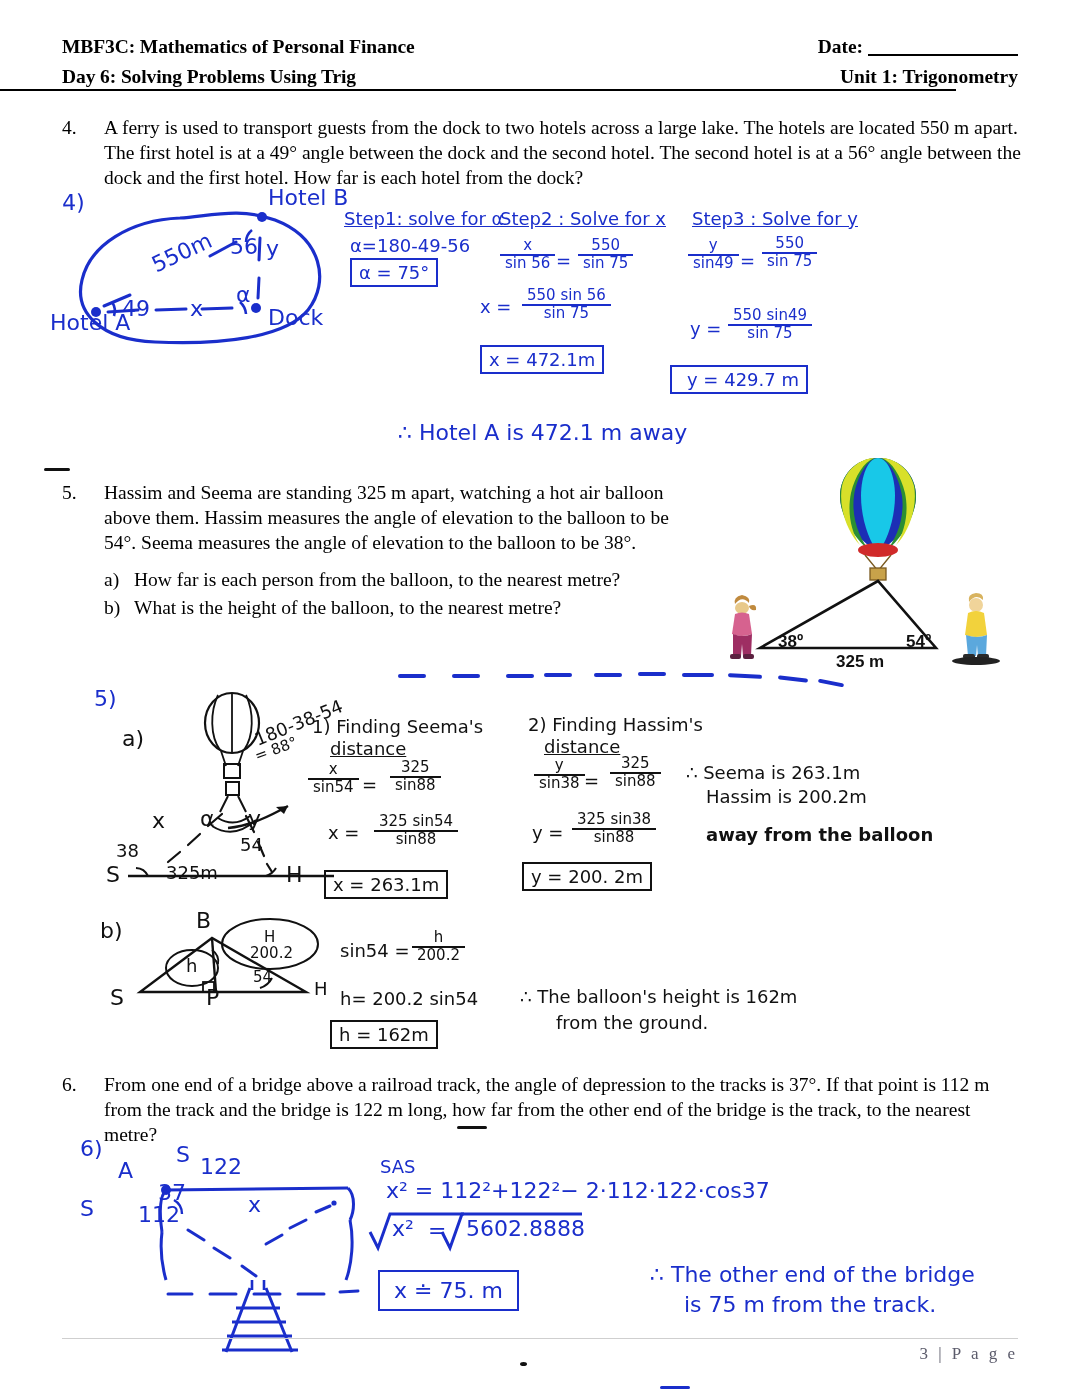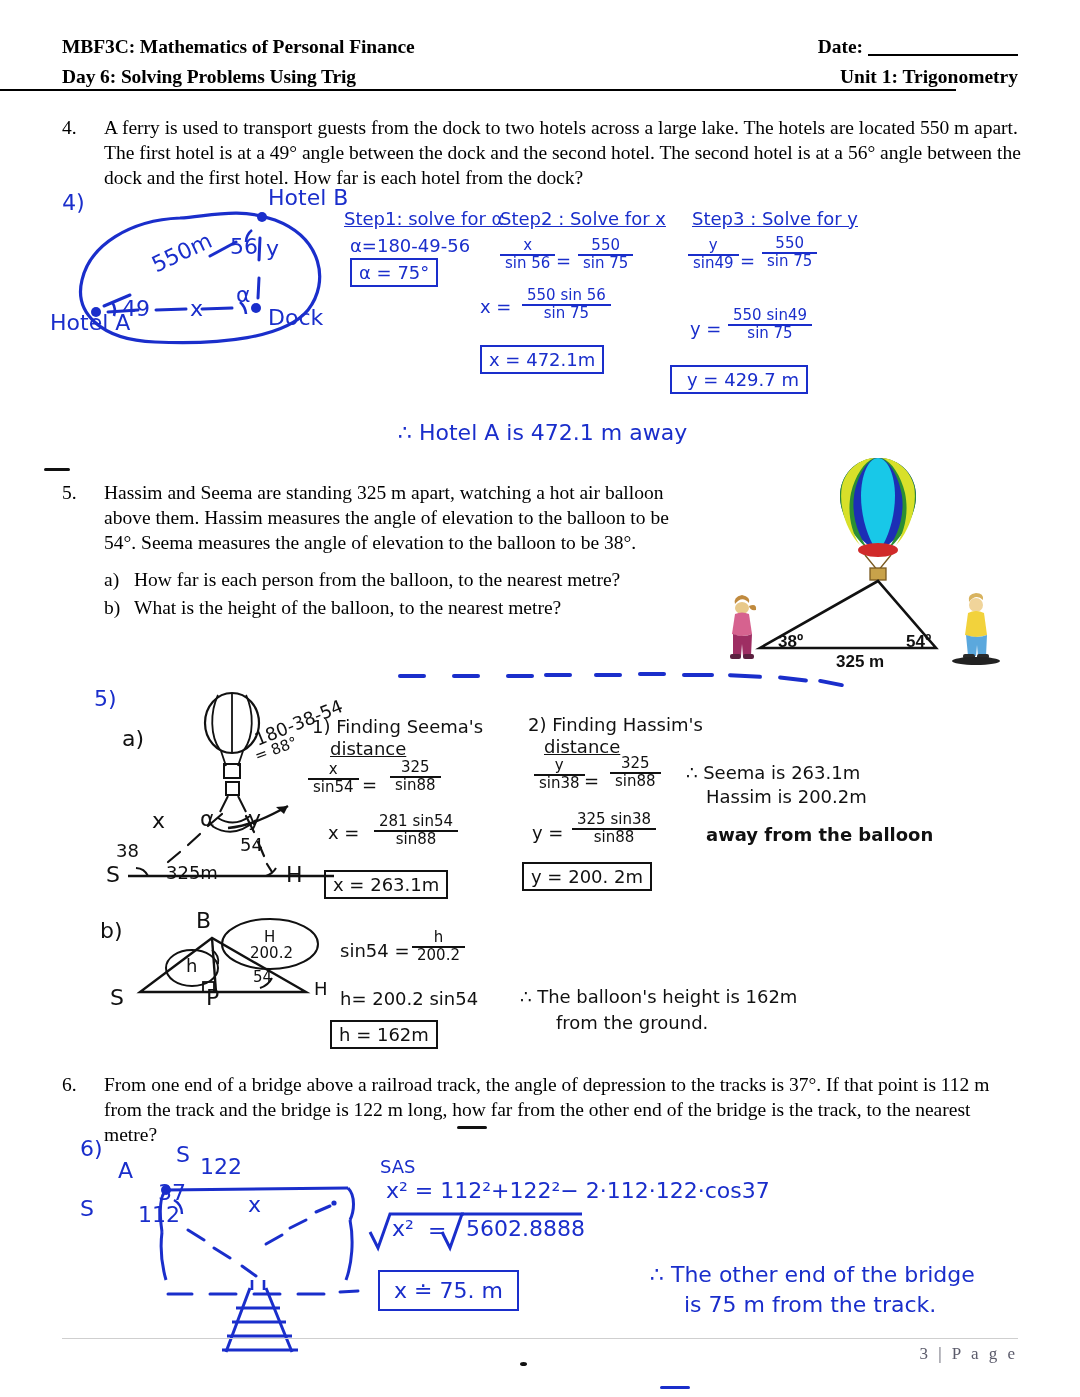--- a/index.html
+++ b/index.html
@@ -269,21 +269,21 @@
     <span class="num">x</span>
     <span class="den">sin54</span>
   </span>
   <span class="hw black hwmd" style="left:362px; top:774px;">=</span>
   <span class="hw black hwsm frac" style="left:390px; top:760px;">
     <span class="num">325</span>
     <span class="den">sin88</span>
   </span>
   <span class="hw black hwmd" style="left:328px; top:822px;">x =</span>
   <span class="hw black hwsm frac" style="left:374px; top:814px;">
-    <span class="num">281 sin54</span>
+    <span class="num">325 sin54</span>
     <span class="den">sin88</span>
   </span>
   <span class="hw black hwmd boxed" style="left:324px; top:870px;">x = 263.1m</span>
 
   <span class="hw black hwmd" style="left:528px; top:714px;">2) Finding Hassim's</span>
   <span class="hw black hwmd ul" style="left:544px; top:736px;">distance</span>
   <span class="hw black hwsm frac" style="left:534px; top:758px;">
     <span class="num">y</span>
     <span class="den">sin38</span>
   </span>

